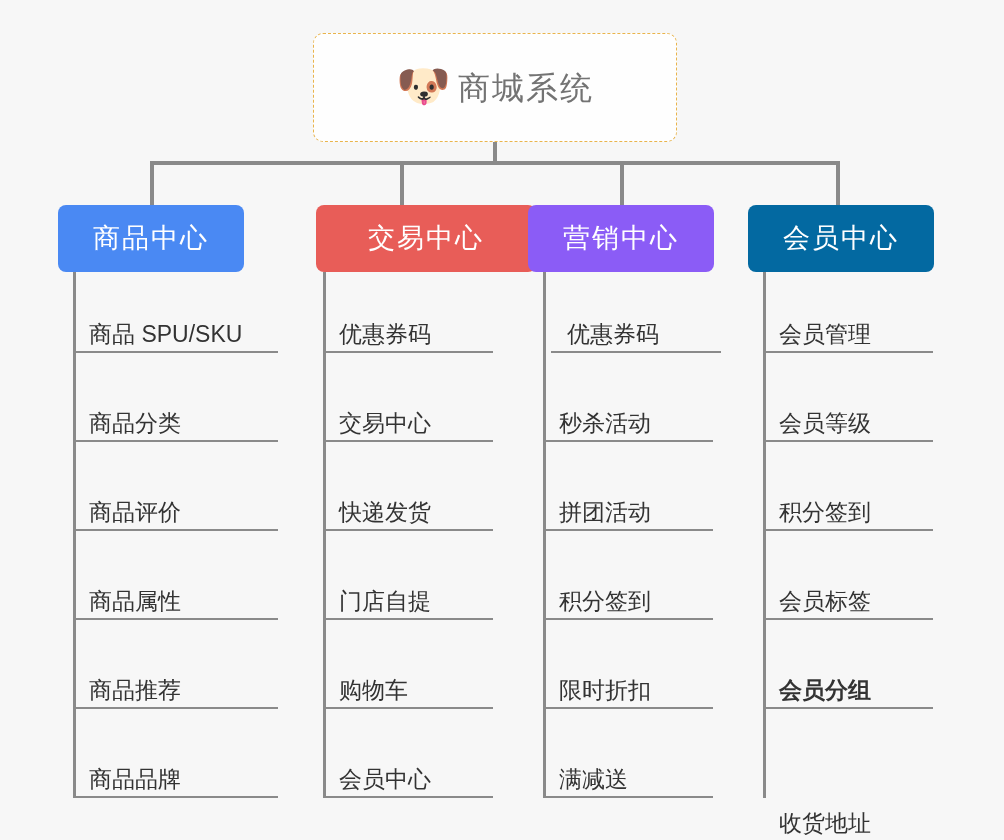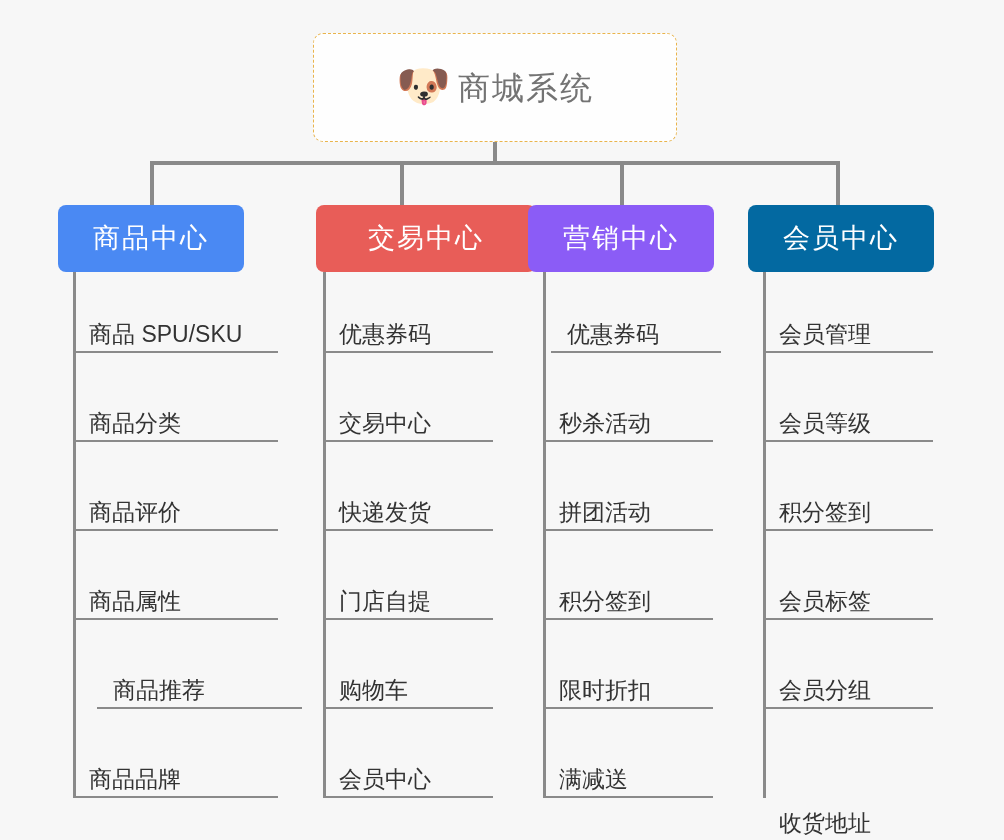--- a/index.html
+++ b/index.html
@@ -145,21 +145,21 @@
       </div>
       <div class="leaf" style="left: 73px; top: 380px; width: 205px;">
         <span class="leaf-label">商品分类</span>
       </div>
       <div class="leaf" style="left: 73px; top: 469px; width: 205px;">
         <span class="leaf-label">商品评价</span>
       </div>
       <div class="leaf" style="left: 73px; top: 558px; width: 205px;">
         <span class="leaf-label">商品属性</span>
       </div>
-      <div class="leaf" style="left: 73px; top: 647px; width: 205px; margin-left: 24px;">
+      <div class="leaf" style="left: 73px; top: 647px; width: 205px;">
         <span class="leaf-label">商品推荐</span>
       </div>
       <div class="leaf" style="left: 73px; top: 736px; width: 205px;">
         <span class="leaf-label">商品品牌</span>
       </div>
       <div class="conn conn-drop" style="left: 400px;"></div>
       <div class="category" style="left: 316px; width: 220px; background: rgb(232, 93, 88);">
         <span class="category-label">交易中心</span>
       </div>
       <div class="branch-spine" style="left: 323px; top: 272px; height: 526px;"></div>
@@ -214,20 +214,20 @@
       </div>
       <div class="leaf" style="left: 763px; top: 380px; width: 170px;">
         <span class="leaf-label">会员等级</span>
       </div>
       <div class="leaf" style="left: 763px; top: 469px; width: 170px;">
         <span class="leaf-label">积分签到</span>
       </div>
       <div class="leaf" style="left: 763px; top: 558px; width: 170px;">
         <span class="leaf-label">会员标签</span>
       </div>
-      <div class="leaf" style="left: 763px; top: 647px; width: 170px;">
+      <div class="leaf" style="left: 763px; top: 647px; width: 170px; font-weight: bold;">
         <span class="leaf-label">会员分组</span>
       </div>
       <div class="leaf" style="left: 763px; top: 780px; width: 170px;">
         <span class="leaf-label">收货地址</span>
       </div>
     </div>
 </div>
 
 </body></html>

